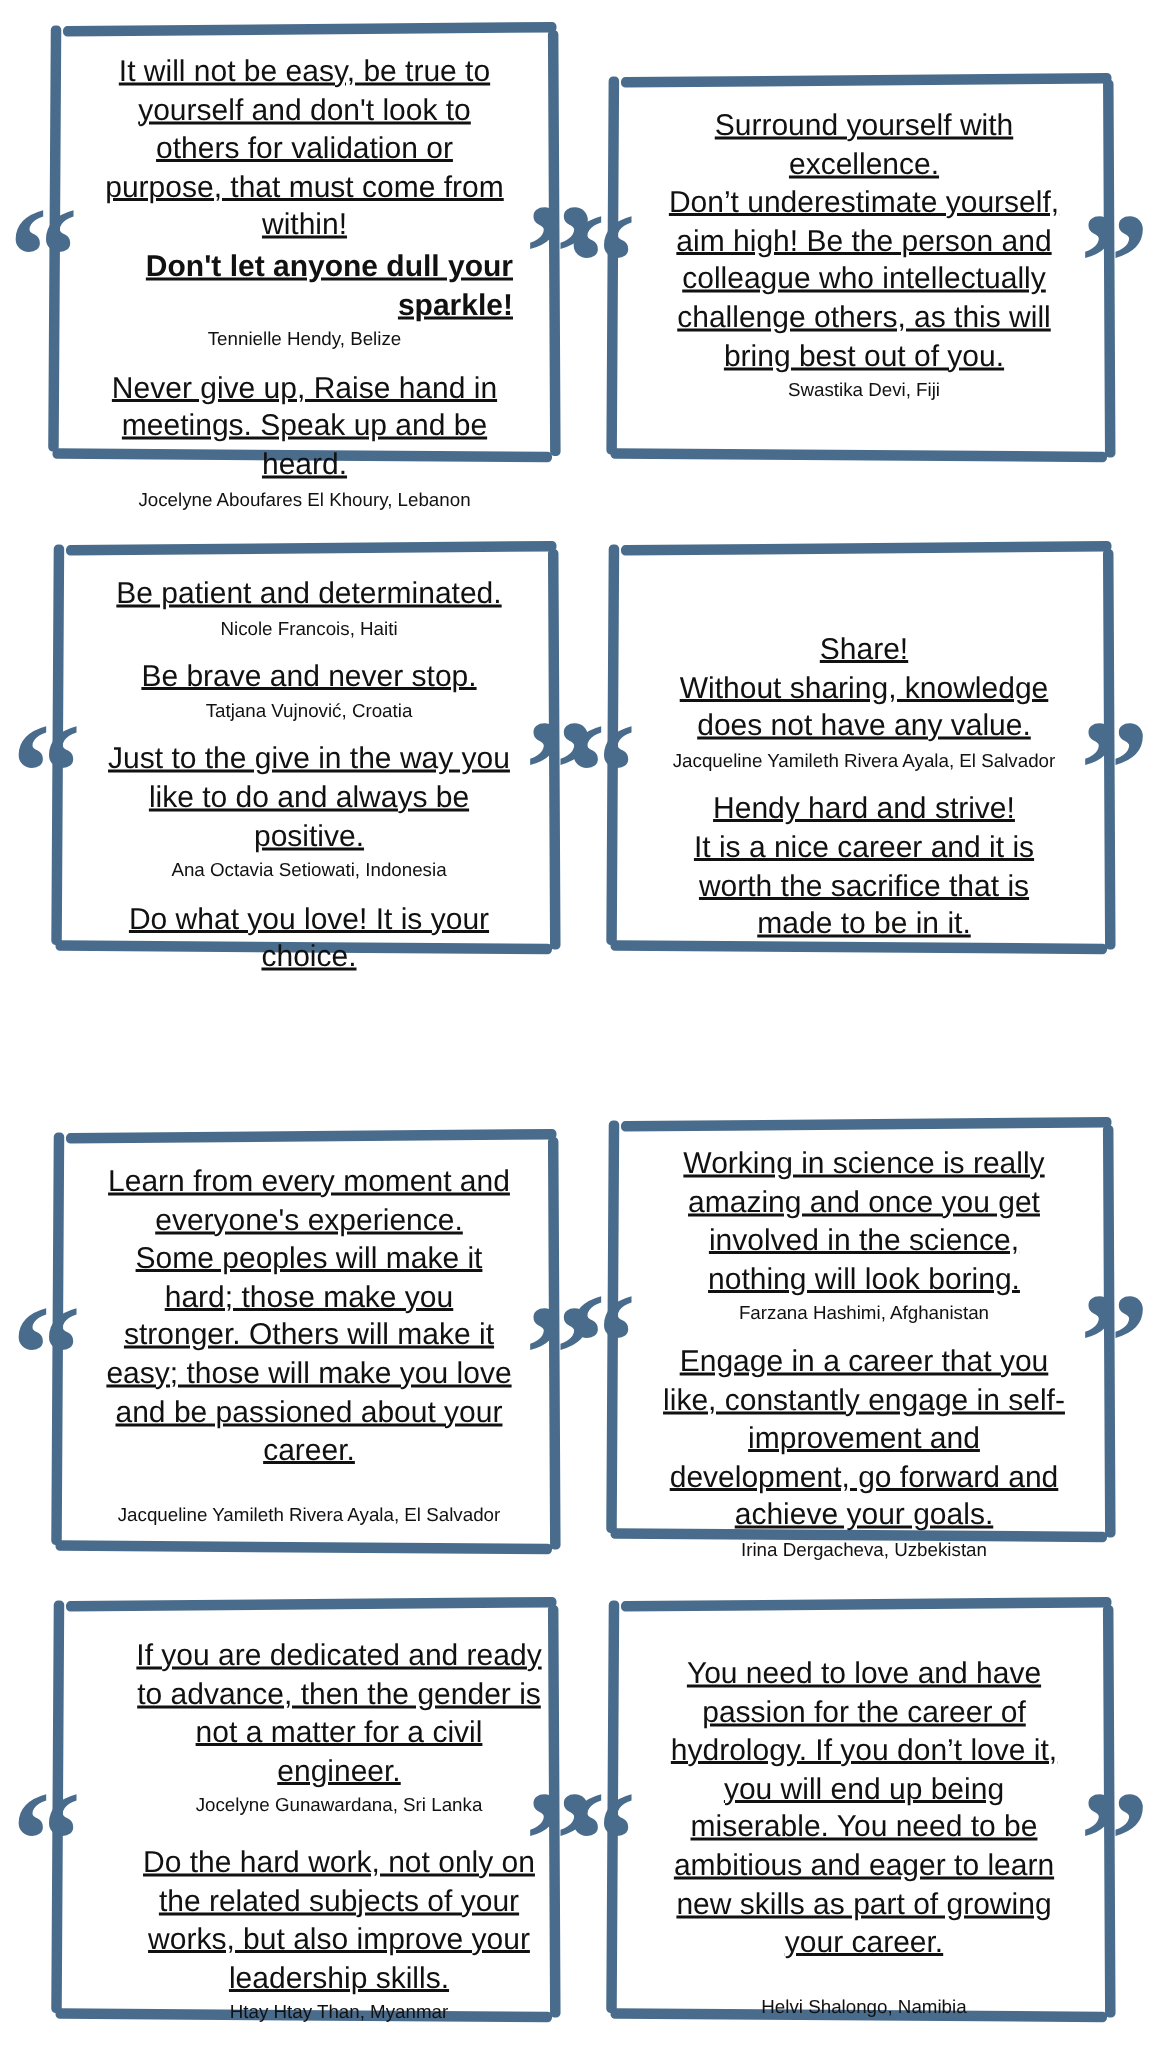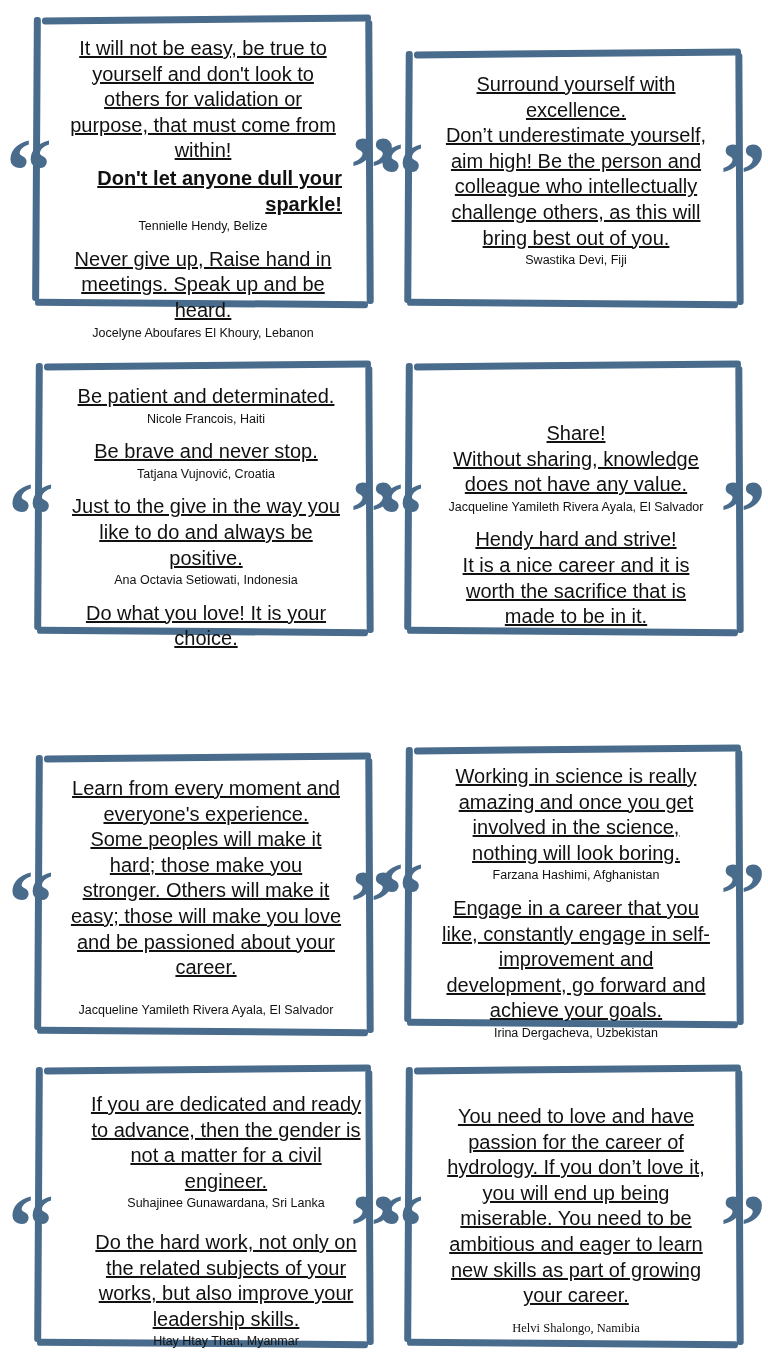--- a/index.html
+++ b/index.html
@@ -245,39 +245,39 @@
       <span class="top"></span>
       <span class="bottom"></span>
       <span class="left"></span>
       <span class="right"></span>
     </div>
     <div class="qmark open" style="left:-22px; top:116px;">“</div>
     <div class="qmark close" style="right:-18px; top:116px;">”</div>
     <div class="content" style="left:40px; top:28px; width:272px;margin-left:20px;">
       <div class="blk">
         <p class="quote">If you are dedicated and ready to advance, then the gender is not a matter for a civil engineer.</p>
-        <p class="attrib">Suhajinee Gunawardana, Sri Lanka</p>
+        <p class="attrib">Jocelyne Gunawardana, Sri Lanka</p>
       </div>
       <div class="blk" style="margin-top:18px;">
         <p class="quote">Do the hard work, not only on the related subjects of your works, but also improve your leadership skills.</p>
         <p class="attrib">Htay Htay Than, Myanmar</p>
       </div>
     </div>
   </div>
 
   <div class="card" style="left:400px; top:1064px; width:348px; height:286px;">
     <div class="frame">
       <span class="top"></span>
       <span class="bottom"></span>
       <span class="left"></span>
       <span class="right"></span>
     </div>
     <div class="qmark open" style="left:-22px; top:116px;">“</div>
     <div class="qmark close" style="right:-18px; top:116px;">”</div>
     <div class="content" style="left:40px; top:40px; width:272px;">
       <div class="blk">
         <p class="quote">You need to love and have passion for the career of hydrology. If you don’t love it, you will end up being miserable. You need to be ambitious and eager to learn new skills as part of growing your career.</p>
-        <p class="attrib" style="margin-top:12px;font-family:Liberation Serif, serif;">Helvi Shalongo, Namibia</p>
+        <p class="attrib" style="margin-top:22px;">Helvi Shalongo, Namibia</p>
       </div>
     </div>
   </div>
 
 </div>
 
 </body></html>

